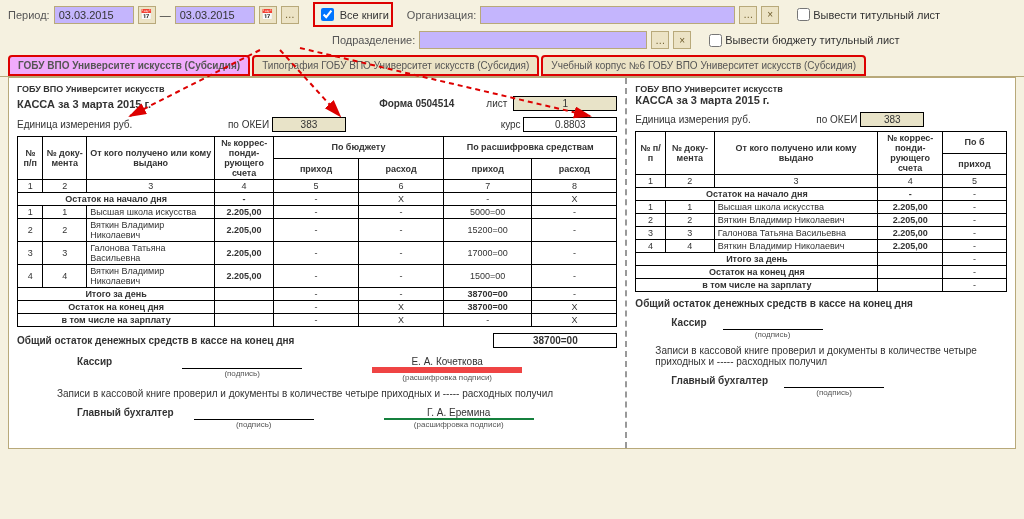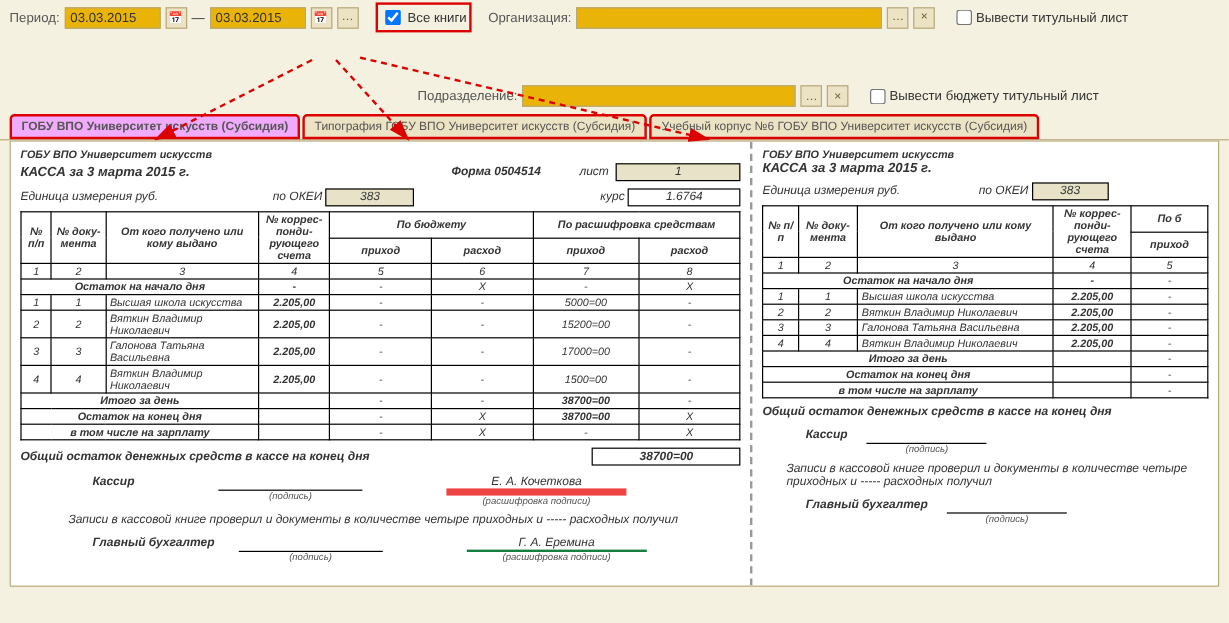--- a/index.html
+++ b/index.html
@@ -1,34 +1,34 @@
 <!DOCTYPE html>
 <html><head>
 <meta charset="utf-8">
 <style>
   body { margin:0; font-family: Arial, sans-serif; font-size:11px; background:#f5f1e0; color:#333; }
   .page { width:1024px; height:519px; background:#f5f1e0; position:relative; overflow:hidden; }
   .title { font-size:14px; font-weight:bold; color:#c96c1a; padding:4px 8px 2px; }
   .filter-row { display:flex; align-items:center; gap:4px; padding:2px 8px; }
   .lbl { color:#555; }
-  .inp { background:#eab308; border:1px solid #b8a97a; height:16px; padding:0 4px; display:inline-flex; align-items:center; }
+  .inp { background:#c4b5fd; border:1px solid #b8a97a; height:16px; padding:0 4px; display:inline-flex; align-items:center; }
   .icon-btn { width:16px; height:16px; border:1px solid #b8a97a; background:#ece3c5; display:inline-flex; align-items:center; justify-content:center; color:#6b5a2a; font-size:10px; }
   .chk { display:inline-flex; align-items:center; gap:3px; }
   .chk input { margin:0; }
   .redbox { border:2px solid #d00; padding:1px 2px; display:inline-flex; align-items:center; gap:3px; }
-  .row2 { display:flex; align-items:center; gap:4px; padding:2px 24px 6px;margin-top:40px; }
+  .row2 { display:flex; align-items:center; gap:4px; padding:2px 8px 6px; }
   .wide-inp { width:245px; }
   .form-btn { background:linear-gradient(#f7efc9,#e6d99a); border:1px solid #b8a97a; border-radius:3px; padding:3px 10px; color:#4a7a1a; display:inline-flex; align-items:center; gap:4px; margin:0 8px 4px; font-size:11px; cursor:pointer; }
   .arrow-icon { width:0;height:0;border-top:4px solid transparent;border-bottom:4px solid transparent;border-left:6px solid #4a7a1a; }
   .tabs { display:flex; gap:0; padding:0 8px; border-bottom:1px solid #b8a97a; }
   .tab { border:1px solid #b8a97a; border-bottom:none; padding:3px 8px; background:#ece3c5; border-radius:4px 4px 0 0; margin-right:2px; font-size:10px; color:#555; display:inline-flex; align-items:center; }
   .tab.active { background:#f0abfc; font-weight:bold; }
   .tab.redmark { border:2px solid #d00; }
   .content { display:flex; background:#fff; margin:0 8px 8px; border:1px solid #b8a97a; height:370px; overflow:auto; }
-  .sheet { padding:6px 8px; font-size:10px;font-style:italic; }
+  .sheet { padding:6px 8px; font-size:10px; }
   .sheet-title { font-size:9px; font-weight:bold; text-align:left; }
   .cash-date { font-weight:bold; font-size:11px; }
   .hdr-row { display:flex; align-items:center; }
   .form-no { display:flex; align-items:center; gap:6px; }
   .box { border:1px solid #000; padding:1px 6px; background:#fff; display:inline-block; }
   .box.shade { background:#e8e3c8; }
   table.grid { border-collapse:collapse; }
   table.grid td, table.grid th { border:1px solid #000; padding:1px 3px; font-size:9px; text-align:center; vertical-align:middle; }
   table.grid th { font-weight:bold; }
   .bold { font-weight:bold; }
@@ -105,21 +105,21 @@
       </div>
       <div class="hdr-row" style="justify-content:space-between;margin-top:6px;">
         <span>
           <span>Единица измерения  руб.</span>
           <span style="display:inline-block;width:90px"></span>
           <span>по ОКЕИ</span>
           <span class="box shade" style="width:60px;text-align:center">383</span>
         </span>
         <span>
           <span>курс</span>
-          <span class="box" style="width:80px;text-align:center">1.6764</span>
+          <span class="box" style="width:80px;text-align:center">0.8803</span>
         </span>
       </div>
 
       <table class="grid" style="width:100%;margin-top:4px">
         <tbody>
             <tr>
           <th rowspan="2" style="width:24px">№ п/п</th>
           <th rowspan="2" style="width:44px">№ доку- мента</th>
           <th rowspan="2" style="width:170px">От кого получено или кому выдано</th>
           <th rowspan="2" style="width:60px">№ коррес- понди- рующего счета</th>

